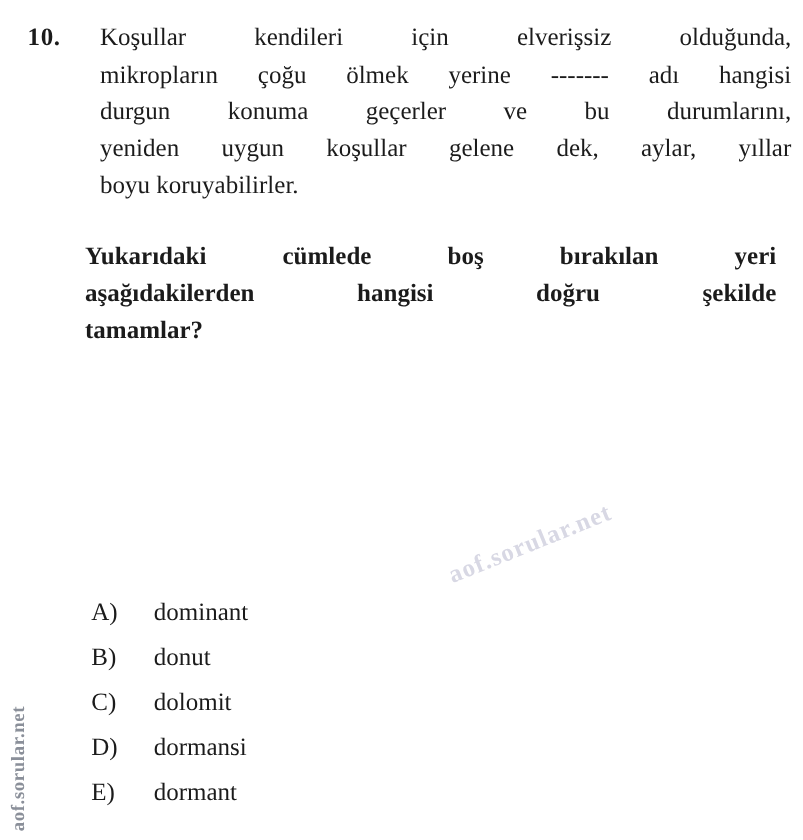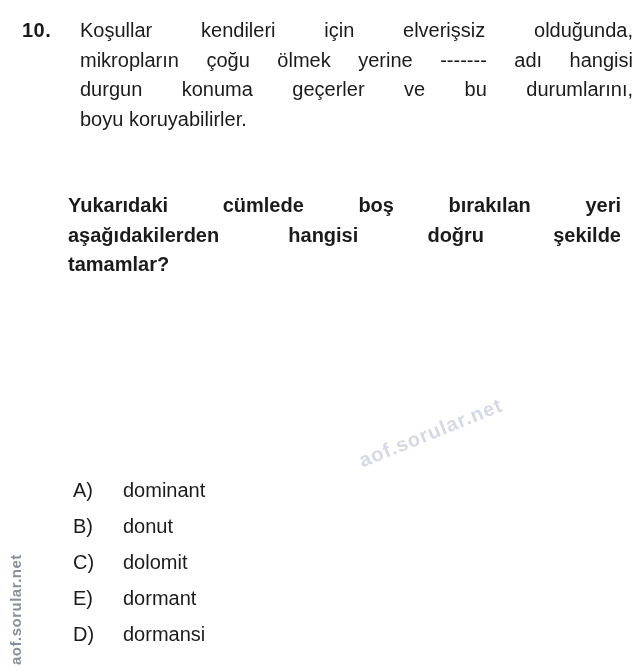--- a/index.html
+++ b/index.html
@@ -6,21 +6,21 @@
     margin: 0;
     padding: 0;
     background: #ffffff;
   }
   .page {
     position: relative;
     width: 642px;
     height: 672px;
     background: #ffffff;
     overflow: hidden;
-    font-family: Liberation Sans, sans-serif;
+    font-family: Liberation Serif, serif;
     color: #1b1b1b;
   }
   .qnum {
     position: absolute;
     left: 22px;
     top: 16px;
     font-size: 20px;
     line-height: 29.5px;
     font-weight: bold;
     letter-spacing: 0.5px;
@@ -92,44 +92,45 @@
 <body>
 
 <div class="page">
 
   <div class="qnum">10.</div>
 
   <div class="body-text">
     <div class="line just">Koşullar kendileri için elverişsiz olduğunda,</div>
     <div class="line just">mikropların çoğu ölmek yerine ------- adı hangisi</div>
     <div class="line just">durgun konuma geçerler ve bu durumlarını,</div>
+    <div class="line just">yeniden uygun koşullar gelene dek, aylar, yıllar</div>
     <div class="line">boyu koruyabilirler.</div>
   </div>
 
   <div class="stem">
     <div class="line just">Yukarıdaki cümlede boş bırakılan yeri</div>
     <div class="line just">aşağıdakilerden hangisi doğru şekilde</div>
     <div class="line">tamamlar?</div>
   </div>
 
   <div class="options">
     <div class="option">
       <span class="letter">A)</span><span class="opt-text">dominant</span>
     </div>
     <div class="option">
       <span class="letter">B)</span><span class="opt-text">donut</span>
     </div>
     <div class="option">
       <span class="letter">C)</span><span class="opt-text">dolomit</span>
     </div>
     <div class="option">
-      <span class="letter">E)</span><span class="opt-text">dormant</span>
+      <span class="letter">D)</span><span class="opt-text">dormansi</span>
     </div>
     <div class="option">
-      <span class="letter">D)</span><span class="opt-text">dormansi</span>
+      <span class="letter">E)</span><span class="opt-text">dormant</span>
     </div>
   </div>
 
   <div class="wm-diagonal">aof.sorular.net</div>
 
   <div class="wm-vertical">aof.sorular.net</div>
 
 </div>
 
 </body></html>

